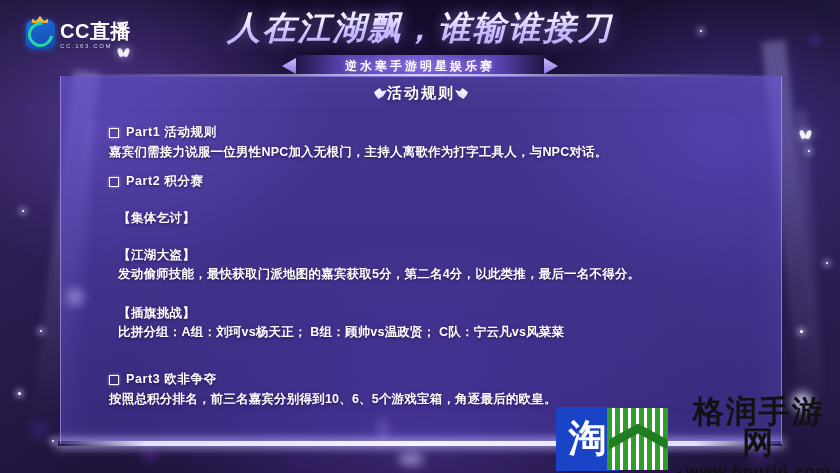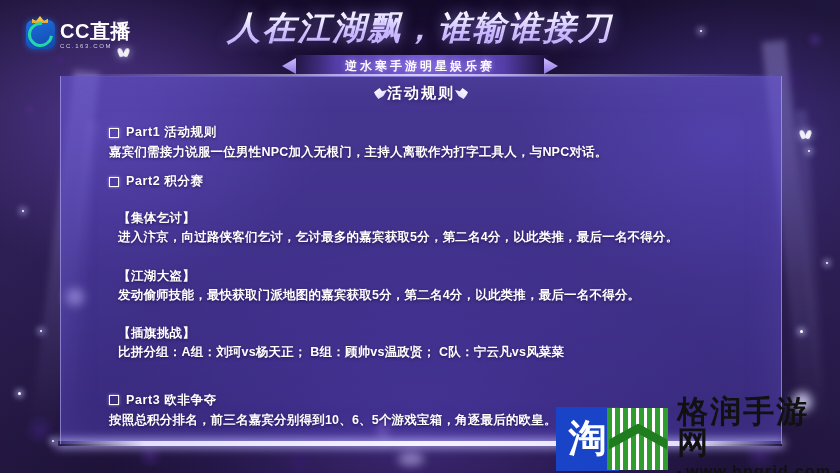--- a/index.html
+++ b/index.html
@@ -173,21 +173,21 @@
     background:repeating-linear-gradient(90deg,#2f9e2f 0 5px,#ffffff 5px 8px);
   }
   .wm-icon .roof{
     position:absolute;left:2px;top:16px;width:58px;height:42px;
     background:#1f7d1f;
     clip-path:polygon(50% 0,100% 38%,100% 62%,50% 24%,0 62%,0 38%);
   }
   .wm-right{margin-left:9px;}
   .wm-name{
     font-size:31px;font-weight:bold;color:#111111;letter-spacing:2px;
-    line-height:1;font-family:"Liberation Sans",sans-serif;
+    line-height:1;font-family:"Liberation Sans",sans-serif;text-align:center;
   }
   .wm-url-row{display:flex;align-items:center;gap:5px;margin-top:5px;}
   .wm-rule{height:2px;background:#111111;flex:1;}
   .wm-url{font-size:16px;font-weight:bold;color:#111111;letter-spacing:1.2px;}
 
   .butterfly{position:absolute;width:11px;height:9px;}
   .butterfly i{
     position:absolute;top:0;width:5px;height:9px;border-radius:60% 60% 40% 40%;
     background:rgba(255,255,255,.92);filter:drop-shadow(0 0 4px rgba(210,205,255,.9));
   }
@@ -273,21 +273,20 @@
       </div>
 
       <div class="part gap-md">
         <div class="part-head">
           <span class="sq"></span>
           <span class="part-title">Part2 积分赛</span>
         </div>
 
         <div class="sub-block">
           <div class="bracket indent">【集体乞讨】</div>
-          <div class="p-line indent">进入汴京，向过路侠客们乞讨，乞讨最多的嘉宾获取5分，第二名4分，以此类推，最后一名不得分。</div>
         </div>
 
         <div class="sub-block">
           <div class="bracket indent">【江湖大盗】</div>
           <div class="p-line indent">发动偷师技能，最快获取门派地图的嘉宾获取5分，第二名4分，以此类推，最后一名不得分。</div>
         </div>
 
         <div class="sub-block">
           <div class="bracket indent">【插旗挑战】</div>
           <div class="p-line indent">比拼分组：A组：刘珂vs杨天正；  B组：顾帅vs温政贤；  C队：宁云凡vs风菜菜</div>

